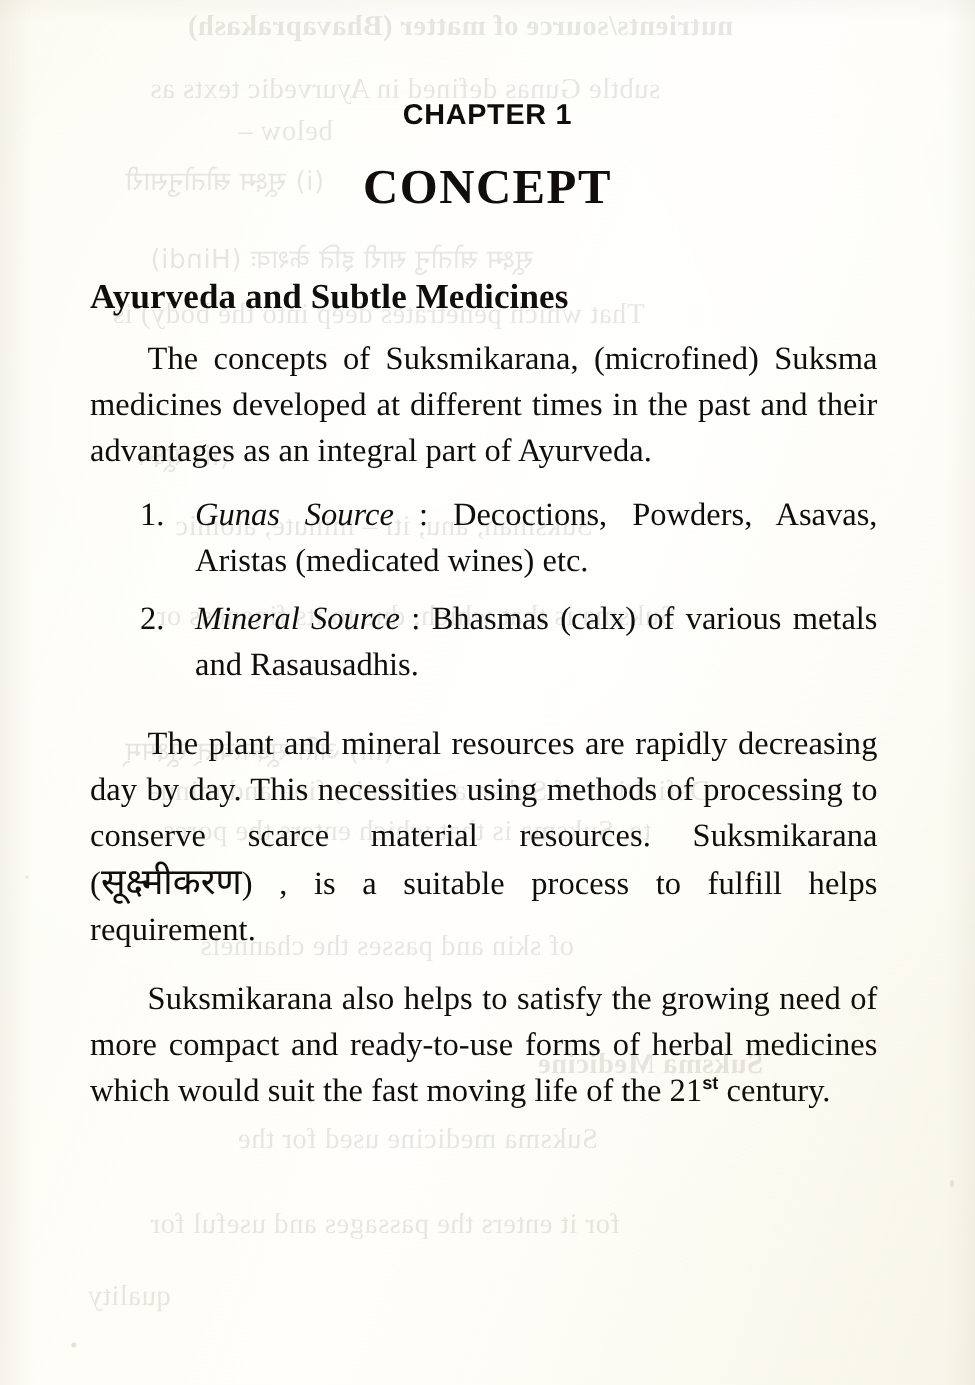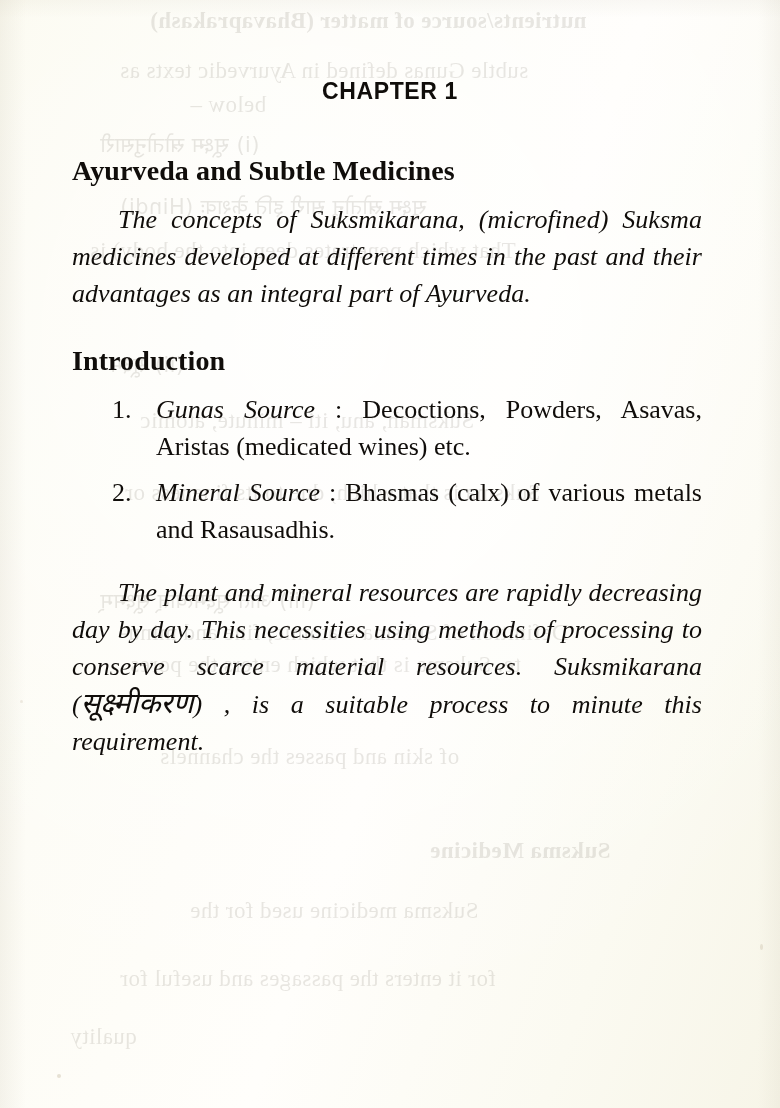--- a/index.html
+++ b/index.html
@@ -97,21 +97,20 @@
   .para {
     font-size: 26px;
     line-height: 37px;
     text-align: justify;
     text-justify: inter-word;
     margin: 0;
     padding-left: 32px;
     padding-right: 38px;
     text-indent: 46px;
     letter-spacing: 0.05px;
-    font-style: italic;
   }
   .para.p-concept { padding-top: 14px; }
   .para.p-intro   { padding-top: 14px; }
   .para.p-plant   { padding-top: 17px; }
   .para.p-growing { padding-top: 18px; }
 
   ol.source-list {
     list-style: none;
     margin: 0;
     padding: 14px 38px 0 32px;
@@ -189,34 +188,35 @@
   <div class="edge-shade"></div>
 
   <div class="speck" style="left:57px;top:1074px;width:4px;height:4px;"></div>
   <div class="speck" style="left:760px;top:944px;width:3px;height:6px;opacity:0.28;"></div>
   <div class="speck" style="left:20px;top:700px;width:3px;height:3px;opacity:0.22;"></div>
 
   <div class="content">
 
     <div class="chapter-label">CHAPTER 1</div>
 
+    <h1 class="chapter-title">CONCEPT</h1>
 
     <h2 class="section-heading h-first">Ayurveda and Subtle Medicines</h2>
 
     <p class="para p-concept">The concepts of Suksmikarana, (microfined) Suksma medicines developed at different times in the past and their advantages as an integral part of Ayurveda.</p>
 
-    <h2 class="section-heading h-intro">Introduction</h2>
 
 
     <ol class="source-list">
       <li>
         <span class="num">1.</span><span class="src-name">Gunas Source</span><span> : </span><span>Decoctions, Powders, Asavas, Aristas (medicated wines) etc.</span>
       </li>
       <li>
         <span class="num">2.</span><span class="src-name">Mineral Source</span><span> : </span><span>Bhasmas (calx) of various metals and Rasausadhis.</span>
       </li>
     </ol>
 
-    <p class="para p-plant"><span>The plant and mineral resources are rapidly decreasing day by day. This necessities using methods of processing to conserve scarce material resources. Suksmikarana (</span><span class="dev">सूक्ष्मीकरण</span><span>) , is a suitable process to minute this requirement.</span></p>
-
+    <p class="para p-plant"><span>The plant and mineral resources are rapidly decreasing day by day. This necessities using methods of processing to conserve scarce material resources. Suksmikarana (</span><span class="dev">सूक्ष्मीकरण</span><span>) , is a suitable process to fulfill helps requirement.</span></p>
+
+    <p class="para p-growing"><span>Suksmikarana also helps to satisfy the growing need of more compact and ready-to-use forms of herbal medicines which would suit the fast moving life of the 21</span><sup class="ord">st</sup><span> century.</span></p>
 
   </div>
 </div>
 
 </body></html>

